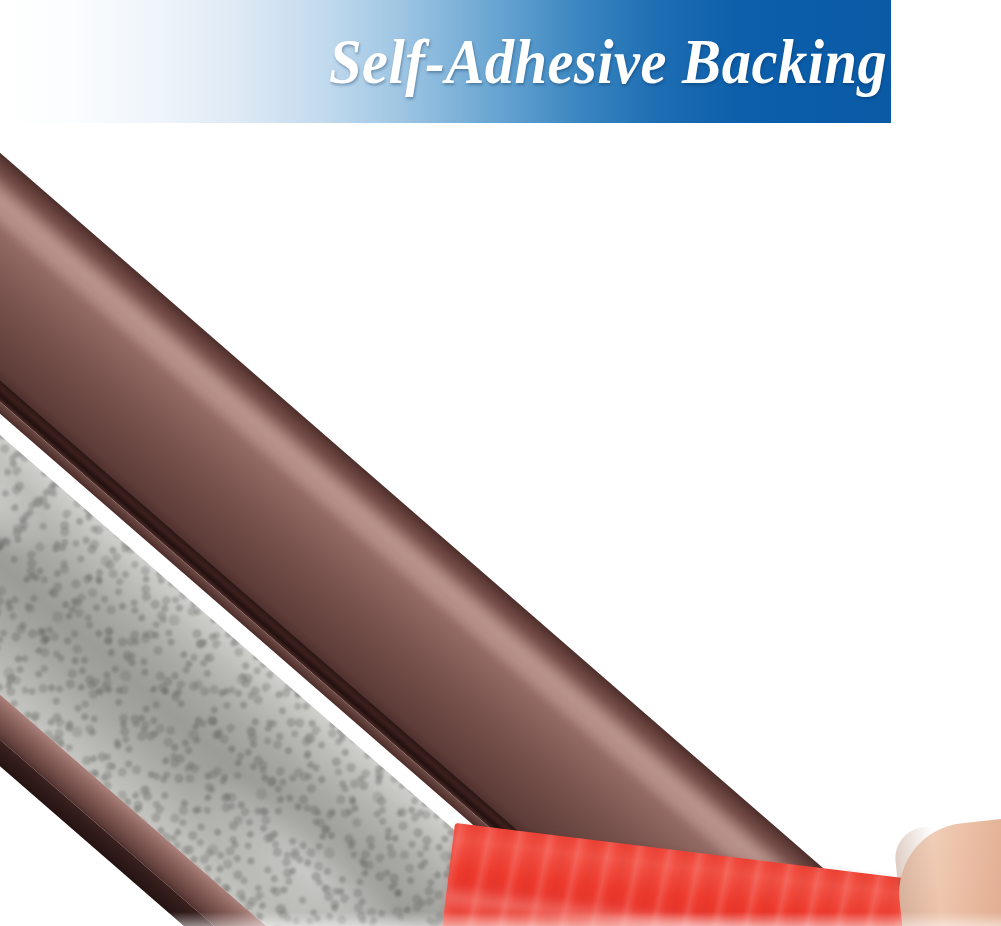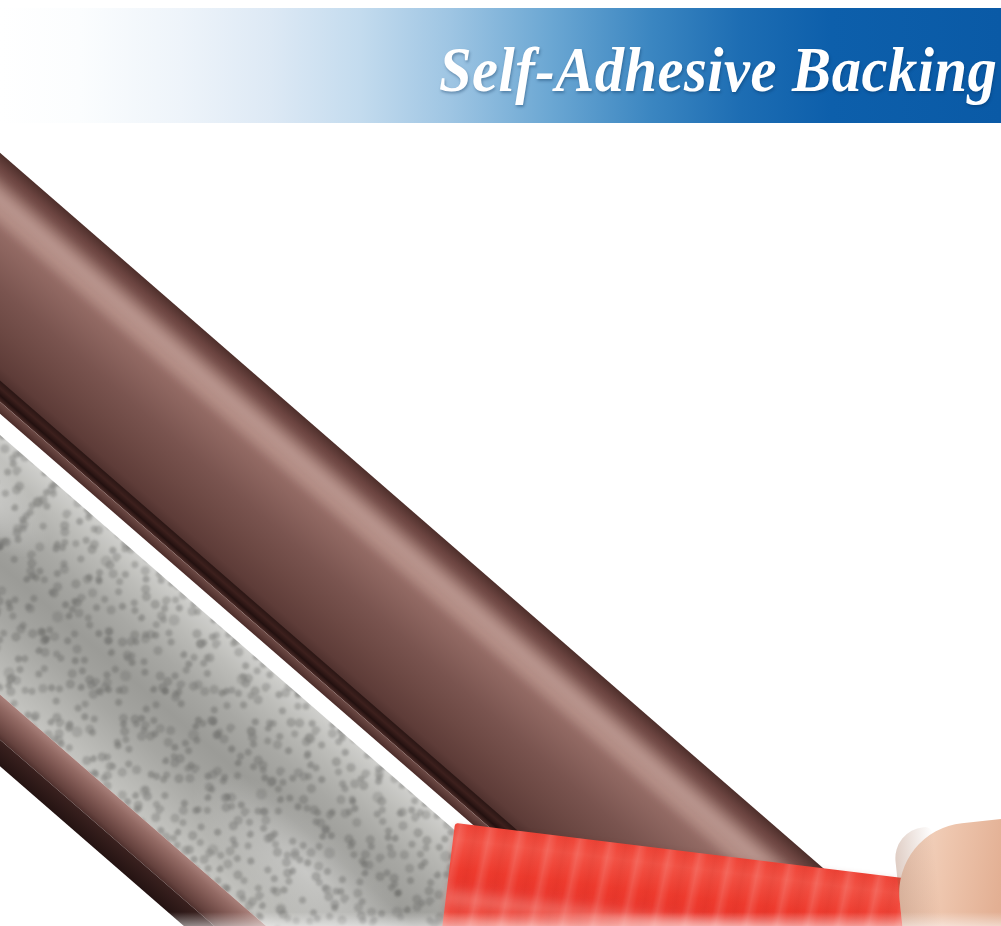--- a/index.html
+++ b/index.html
@@ -15,22 +15,22 @@
     width: 1001px;
     height: 926px;
     background: #ffffff;
     overflow: hidden;
   }
 
   
   #header-banner {
     position: absolute;
     left: 0;
-    top: 8px;
-    width: 1001px;
+    top: 0;
+    width: 891px;
     height: 123px;
     background: linear-gradient(to right,
         #ffffff 0%,
         #fbfdfe 8%,
         #eef4fa 18%,
         #dde9f5 27%,
         #c3dbee 36%,
         #9ec5e3 45%,
         #6ba7d3 55%,
         #3b86c1 65%,

